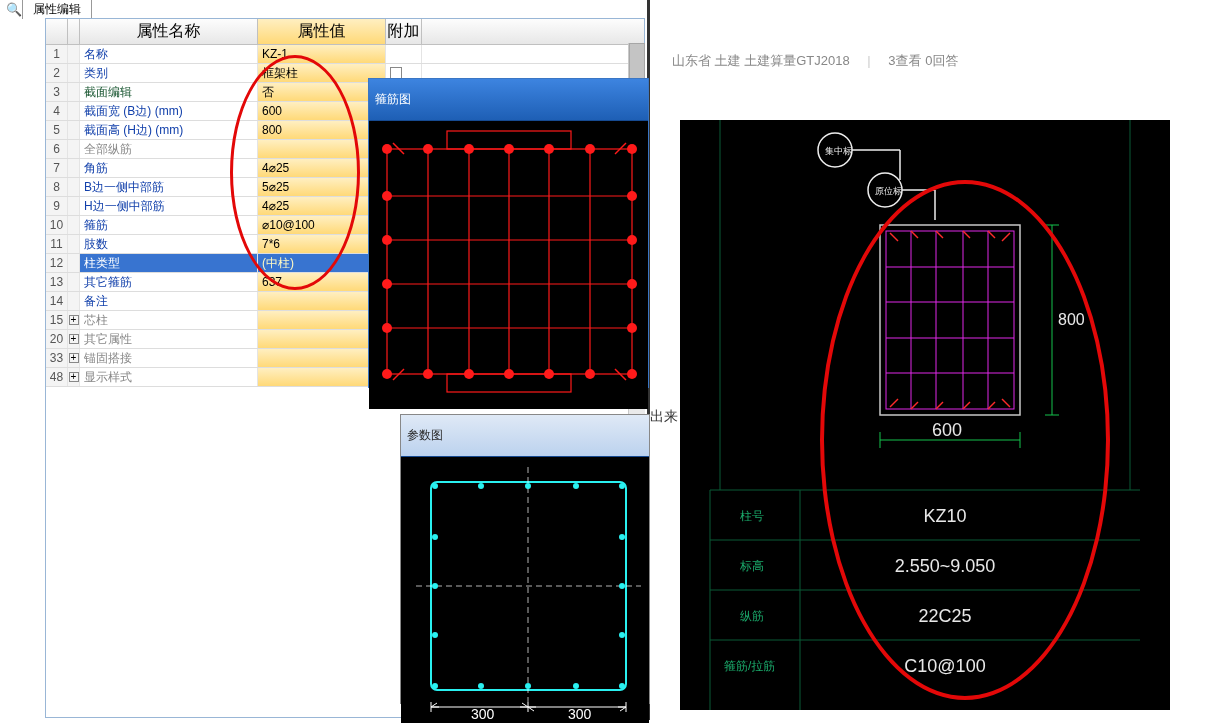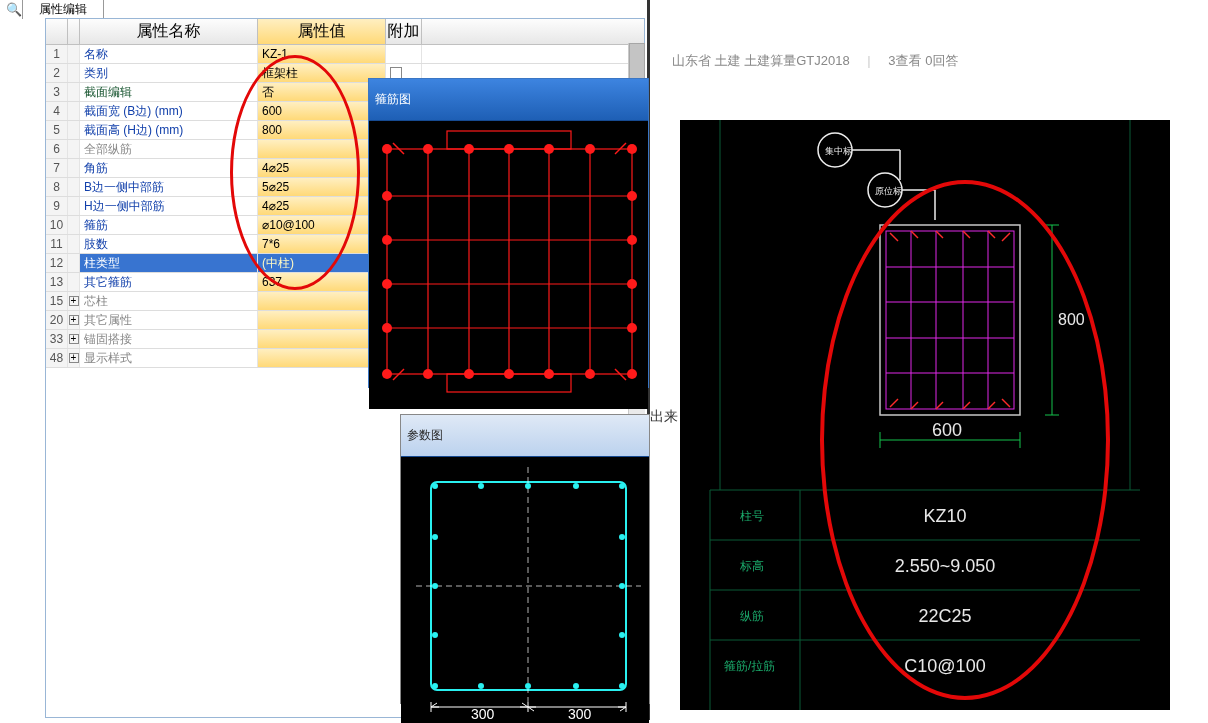--- a/index.html
+++ b/index.html
@@ -1,19 +1,19 @@
 <!DOCTYPE html>
 <html><head>
 <meta charset="utf-8">
 <style>
 *{box-sizing:border-box;margin:0;padding:0;font-family:"Microsoft YaHei",SimSun,sans-serif}
 body{width:1208px;height:723px;background:#fff;position:relative;overflow:hidden}
 .left-panel{position:absolute;left:0;top:0;width:650px;height:720px;border-right:3px solid #333}
 .tab-row{display:flex;align-items:center;height:18px;padding-left:4px;background:#fff}
-.tab{border:1px solid #999;border-bottom:none;padding:1px 16px;font-size:12px;background:#fff}
+.tab{border:1px solid #999;border-bottom:none;padding:1px 10px;font-size:12px;background:#fff}
 .search-icon{width:16px;height:16px;margin-left:2px;display:flex;align-items:center;justify-content:center;color:#888;font-size:13px}
 .prop-area{position:absolute;left:45px;top:18px;width:600px;height:700px;background:#fff;border:1px solid #99b6d6}
 .grid-head{display:flex;height:26px;background:linear-gradient(#fdfdfd,#e7e7e7);border-bottom:1px solid #c0c0c0}
 .grid-head>div{font-size:16px;display:flex;align-items:center;justify-content:center;border-right:1px solid #c0c0c0}
 .col-n{width:22px}.col-e{width:12px}.col-name{width:178px}.col-val{width:128px;background:linear-gradient(#ffefc1,#ffd978)}.col-add{width:36px}
 .grid-body{height:670px;overflow-y:auto}
 .grid-row{display:flex;height:19px;font-size:12px;border-bottom:1px solid #ddd}
 .grid-row>div{display:flex;align-items:center;border-right:1px solid #e4e4e4;padding-left:4px}
 .grid-row .col-n{justify-content:center;background:#f4f4f4;color:#555;padding-left:0}
 .grid-row .col-e{justify-content:center;background:#f4f4f4;padding-left:0}
@@ -147,20 +147,27 @@
           <div class="col-val">(中柱)</div>
           <div class="col-add"></div>
         </div>
         <div class="grid-row">
           <div class="col-n">13</div>
           <div class="col-e"></div>
           <div class="col-name">其它箍筋</div>
           <div class="col-val">637</div>
           <div class="col-add"></div>
         </div>
+        <div class="grid-row">
+          <div class="col-n">14</div>
+          <div class="col-e"></div>
+          <div class="col-name">备注</div>
+          <div class="col-val"></div>
+          <div class="col-add"></div>
+        </div>
         <div class="grid-row muted">
           <div class="col-n">15</div>
           <div class="col-e">
             <span class="plus">+</span>
           </div>
           <div class="col-name">芯柱</div>
           <div class="col-val"></div>
           <div class="col-add"></div>
         </div>
         <div class="grid-row muted">

